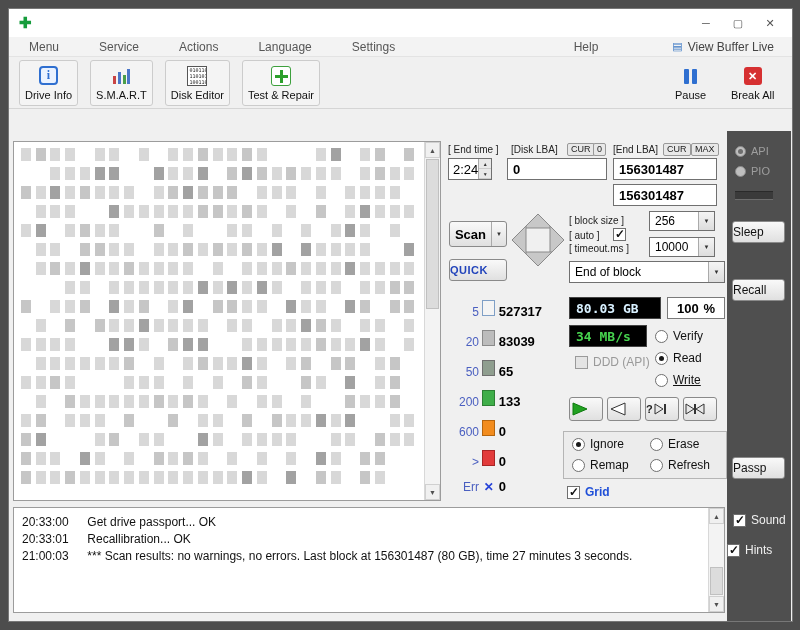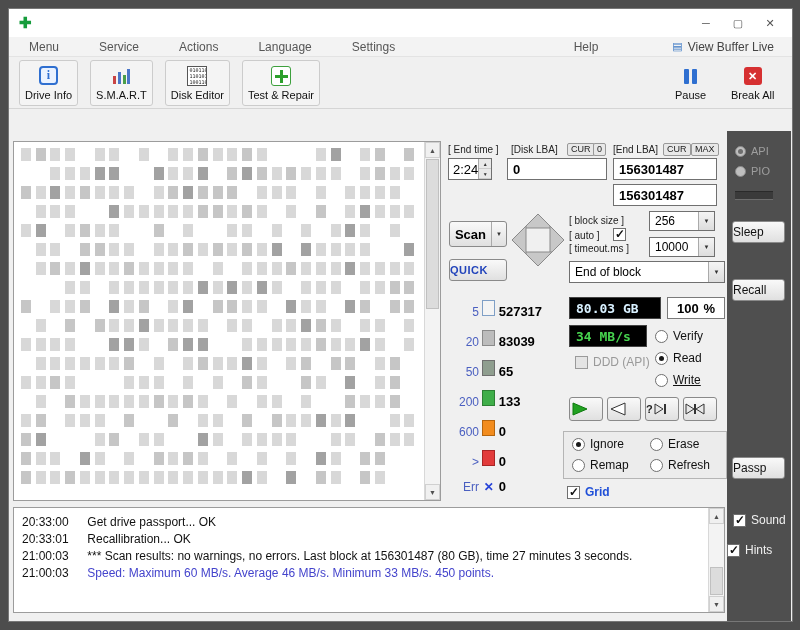--- a/index.html
+++ b/index.html
@@ -871,24 +871,20 @@
         <span style="color: rgb(17, 17, 17);">Get drive passport... OK</span>
       </div>
       <div class="log-line">
         <span class="log-time">20:33:01</span>
         <span style="color: rgb(17, 17, 17);">Recallibration... OK</span>
       </div>
       <div class="log-line">
         <span class="log-time">21:00:03</span>
         <span style="color: rgb(17, 17, 17);">*** Scan results: no warnings, no errors. Last block at 156301487 (80 GB), time 27 minutes 3 seconds.</span>
       </div>
-      <div class="log-line">
-        <span class="log-time">21:00:03</span>
-        <span style="color: rgb(68, 68, 204);">Speed: Maximum 60 MB/s. Average 46 MB/s. Minimum 33 MB/s. 450 points.</span>
-      </div>
     </div>
     <div class="vscroll">
       <div class="sb-arrow sb-up">▲</div>
       <div class="sb-thumb" style="bottom:17px; height:28px;"></div>
       <div class="sb-arrow sb-down">▼</div>
     </div>
   </div>
 
 </div>
 

